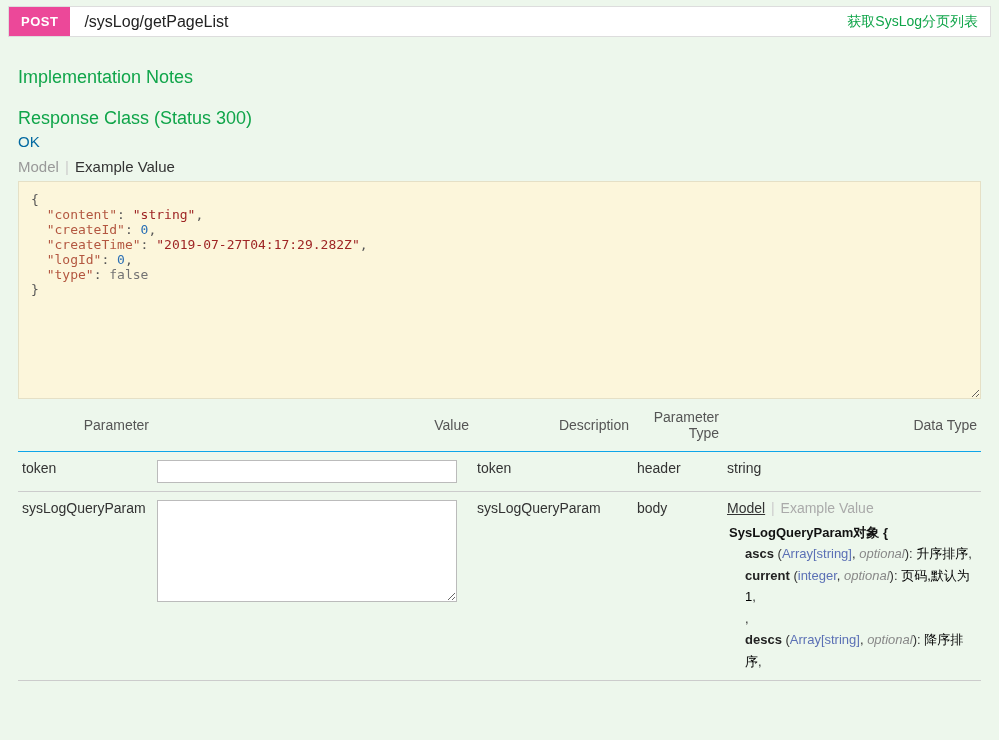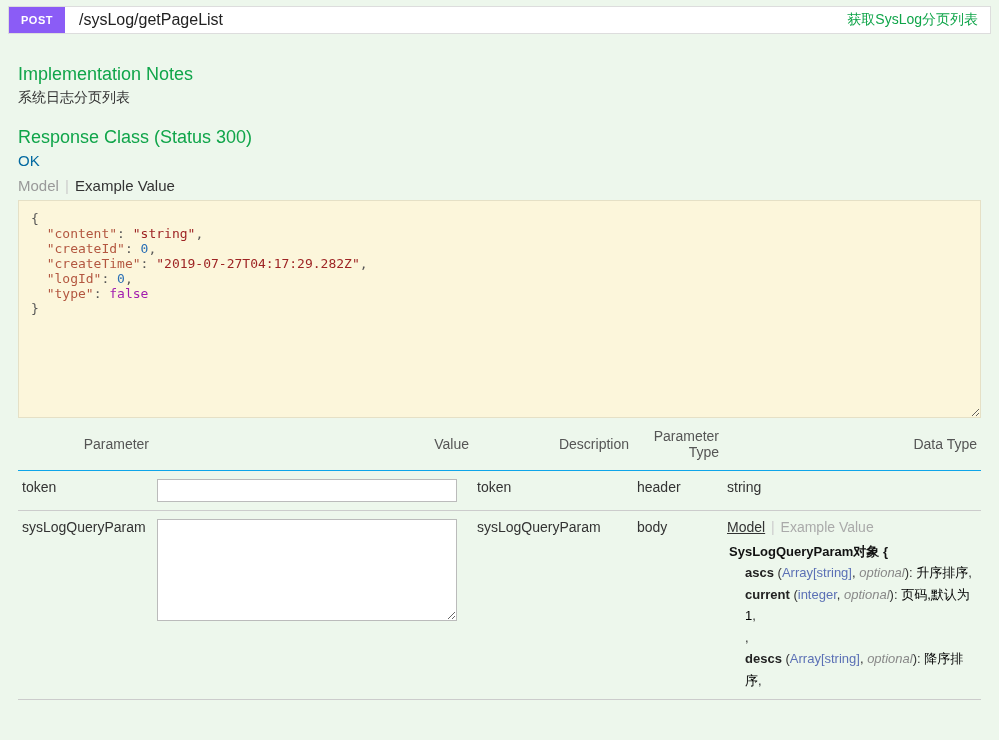--- a/index.html
+++ b/index.html
@@ -13,23 +13,23 @@
       overflow: hidden;
     }
     .header-row {
       display: flex;
       align-items: center;
       background: #fff;
       border: 1px solid #ddd;
       margin: 6px 8px 0 8px;
     }
     .method-badge {
-      background: #8b5cf6;
+      background: #ec4899;
       color: #fff;
-      font-size: 11px;
+      font-size: 13px;
       font-weight: bold;
       padding: 7px 12px;
       letter-spacing: 0.5px;
     }
     .path {
       font-size: 16px;
       padding: 0 14px;
       color: #222;
       flex: 1;
       font-family: -apple-system, sans-serif;
@@ -84,21 +84,21 @@
       white-space: pre;
       height: 218px;
       margin-top: 6px;
       resize: both;
       overflow: auto;
       position: relative;
     }
     .jk { color: #b35740; }
     .jstr { color: #9e2424; }
     .jnum { color: #2a6fb5; }
-    .jbool { color: #a21caf; }
+    .jbool { color: #737373; }
     .rct-row {
       margin-top: 18px;
       font-size: 15px;
       display: flex;
       align-items: center;
       gap: 6px;
     }
     select {
       font-size: 13px;
       padding: 1px 2px;
@@ -173,21 +173,20 @@
 
 <div class="header-row">
   <span class="method-badge">POST</span>
   <span class="path">/sysLog/getPageList</span>
   <span class="summary">获取SysLog分页列表</span>
 </div>
 
 <div class="content">
 
   <h3 class="section-heading">Implementation Notes</h3>
-  <div class="notes-body">系统日志分页列表</div>
 
   <h3 class="section-heading">Response Class (Status 300)</h3>
   <div class="status-ok">OK</div>
 
   <div class="tabs">
     <span class="tab">Model</span>
     <span class="tab-sep">|</span>
     <span class="tab active">Example Value</span>
   </div>
 

